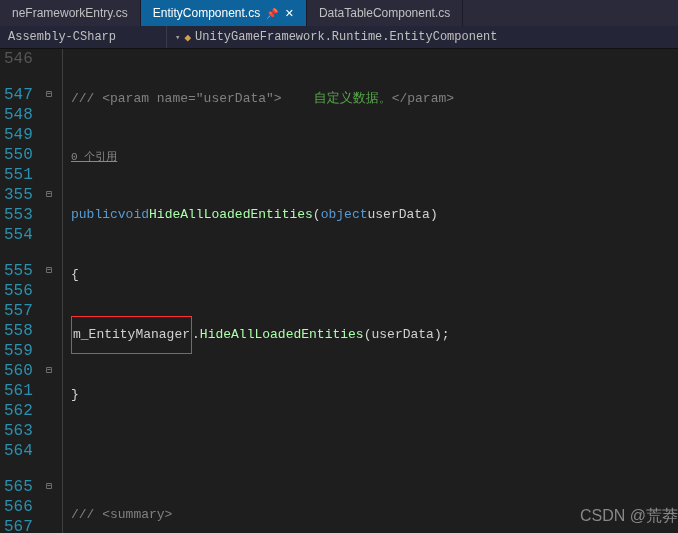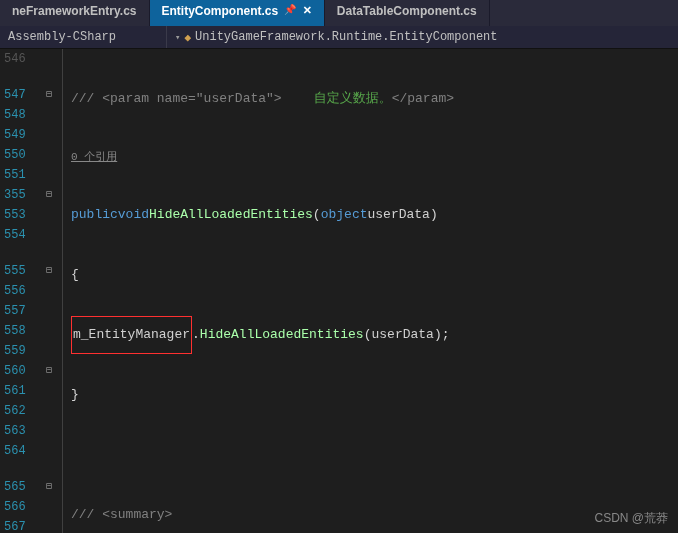--- a/index.html
+++ b/index.html
@@ -20,24 +20,23 @@
     height: 26px;
     align-items: stretch;
     font-family: 'Segoe UI', sans-serif;
     font-size: 12px;
   }
   .tab {
     padding: 4px 12px;
     color: #c0c0c0;
     border-right: 1px solid #1a1a2a;
     display: flex;
-    align-items: flex-start;
+    align-items: center;
     white-space: nowrap;
     gap: 6px;
-    font-weight: bold;
   }
   .tab.active {
     background: #0e639c;
     color: #ffffff;
   }
   .tab .pin { color:#fff; font-size:10px; }
   .tab .close { color:#fff; font-size:11px; }
   .context-bar {
     display: flex;
     background: #252538;
@@ -73,21 +72,21 @@
     position: relative;
   }
   .gutter {
     background: #1e1e1e;
     color: #2b91af;
     text-align: right;
     padding-right: 8px;
     padding-left: 4px;
     user-select: none;
     line-height: 20px;
-    font-size: 12px;
+    font-size: 16px;
     width: 34px;
   }
   .gutter .faded { color:#555; }
   .fold {
     width: 16px;
     line-height:20px;
     color:#888;
     text-align:center;
     user-select:none;
     font-size:10px;
@@ -102,24 +101,24 @@
   .row { height: 20px; display:flex; align-items:center; }
   .short-row { height:16px; line-height:16px; font-size:11px; color:#888; display:flex; align-items:center;text-decoration:underline;}
   .kw { color:#569cd6; }
   .method { color:#aaffaa; }
   .param { color:#d0d0d0; }
   .comment { color:#57a64a;margin-left:32px; }
   .tagc { color:#808080; }
   .box-red { border:1px solid #ff3030; padding:8px 1px; }
   .watermark {
     position:absolute;
-    bottom:6px; right:10px;
+    bottom:6px; right:0;
     color:#888;
     font-family:'Segoe UI',sans-serif;
-    font-size:12px;
+    font-size:16px;
   }
   .sep { border-left:1px solid #404040; height:100%; }
 </style>
 </head>
 <body>
 
 <div class="tabs">
   <div class="tab">
       <span>neFrameworkEntry.cs</span>
     </div>

